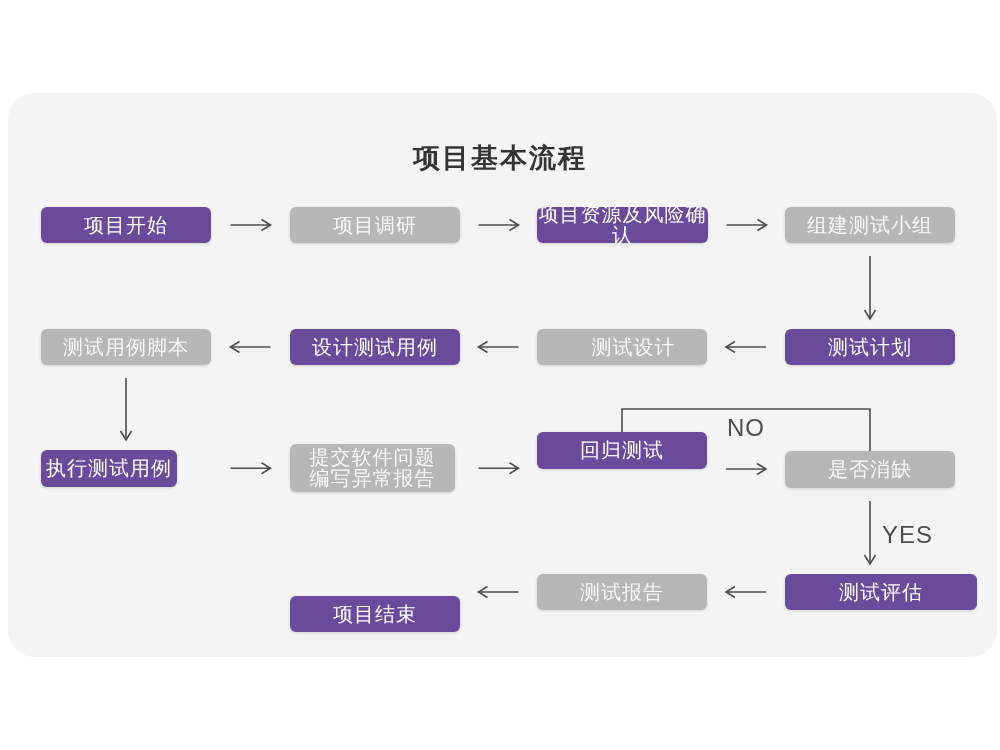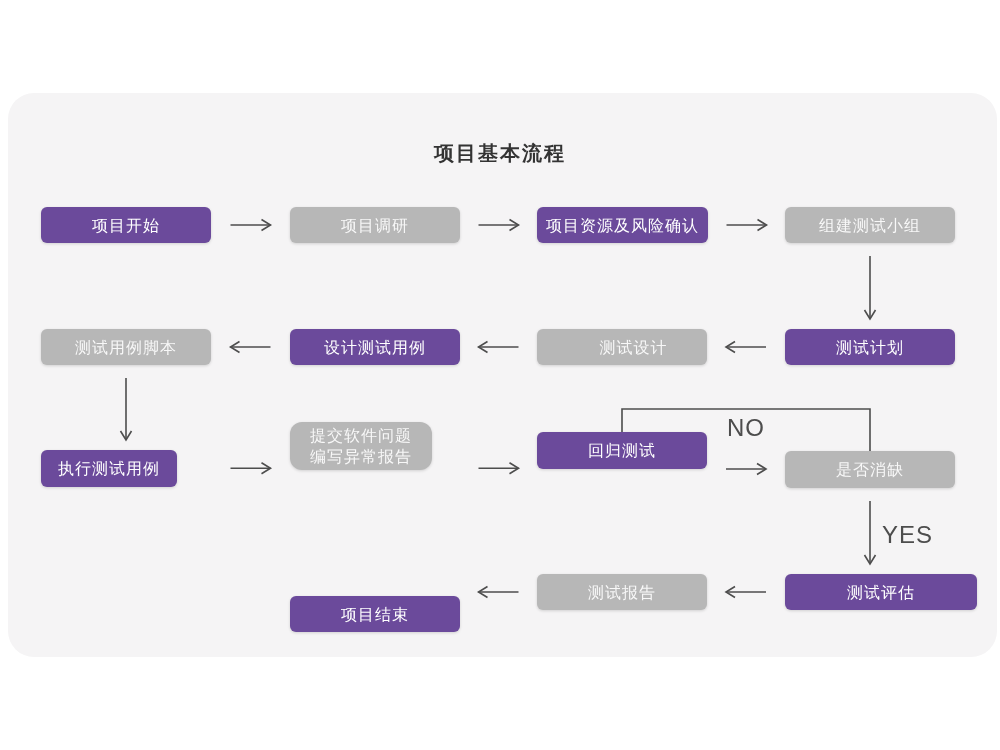--- a/index.html
+++ b/index.html
@@ -18,21 +18,21 @@
     left: 8px; top: 93px;
     width: 989px; height: 564px;
     background: var(--card-bg, #F5F4F5);
     border-radius: 26px;
   }
   .diagram-title {
     position: absolute;
     left: 0; top: 140px;
     width: 1000px;
     text-align: center;
-    font-size: 20px;
+    font-size: 27px;
     font-weight: 600;
     letter-spacing: 2px;
     color: var(--title-color, #333333);
   }
   #edges {
     position: absolute;
     left: 0; top: 0;
     width: 1000px; height: 750px;
     pointer-events: none;
   }
@@ -41,21 +41,21 @@
     stroke: var(--line-color, #4D4D4D);
     stroke-width: 1.6;
   }
   .node {
     position: absolute;
     display: flex;
     flex-direction: column;
     align-items: center;
     justify-content: center;
     border-radius: 6px;
-    font-size: 16px;
+    font-size: 20px;
     letter-spacing: 1px;
     line-height: 21px;
     box-shadow: 0 1px 3px rgba(0,0,0,0.15);
     text-align: center;
   }
   .node.primary {
     background: var(--primary, #6B4A9B);
     color: #ffffff;
   }
   .node.secondary {
@@ -128,21 +128,21 @@
       </div>
       <div class="node primary" style="left: 290px; top: 329px; width: 170px; height: 36px;">
         <span>设计测试用例</span>
       </div>
       <div class="node secondary" style="left: 41px; top: 329px; width: 170px; height: 36px;">
         <span>测试用例脚本</span>
       </div>
       <div class="node primary" style="left: 41px; top: 450px; width: 136px; height: 37px;">
         <span>执行测试用例</span>
       </div>
-      <div class="node secondary" style="left: 290px; top: 422px; width: 142px; height: 48px; border-radius: 12px;">
+      <div class="node secondary" style="left: 290px; top: 444px; width: 165px; height: 48px;">
         <span>提交软件问题</span>
         <span>编写异常报告</span>
       </div>
       <div class="node primary" style="left: 537px; top: 432px; width: 170px; height: 37px;">
         <span>回归测试</span>
       </div>
       <div class="node secondary" style="left: 785px; top: 451px; width: 170px; height: 37px;">
         <span>是否消缺</span>
       </div>
       <div class="node primary" style="left: 785px; top: 574px; width: 192px; height: 36px;">

